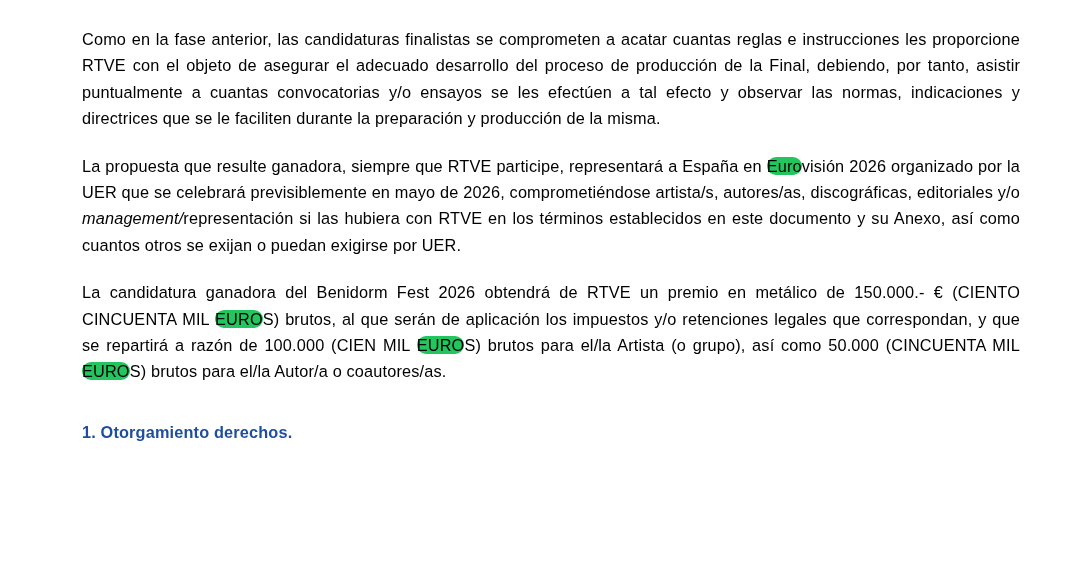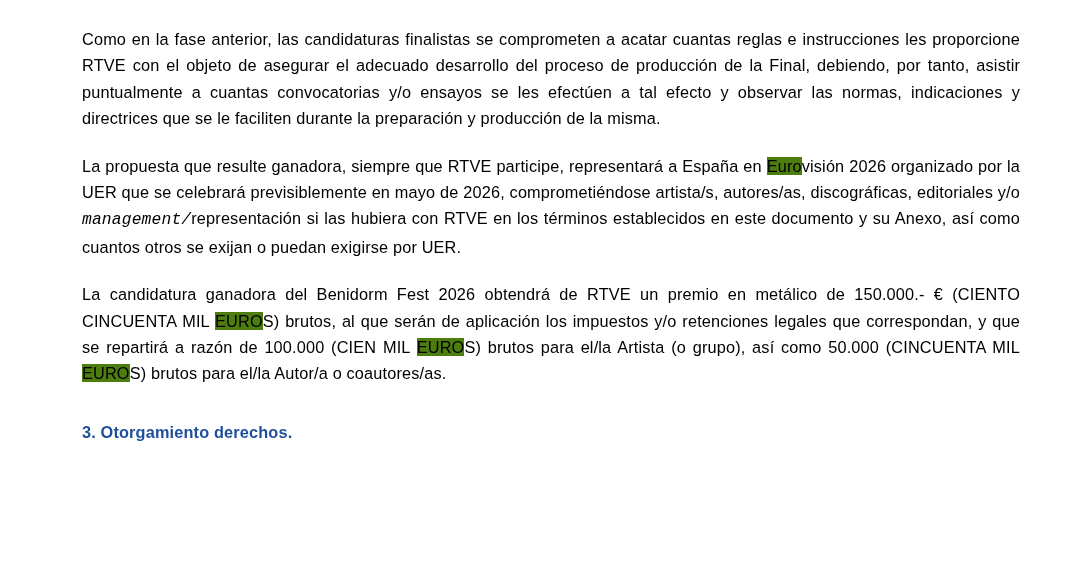--- a/index.html
+++ b/index.html
@@ -27,25 +27,25 @@
     text-align: justify;
     margin: 0 0 21px 0;
     letter-spacing: 0.01em;
     color: #000000;
   }
   .para.last-block {
     margin-bottom: 0;
     margin-top: 17px;
   }
   .hl {
-    background: #4d7c0f;
+    background: #22c55e;
+    border-radius: 9px;
   }
   .ital {
     font-style: italic;
-    font-family: Liberation Mono, monospace;
   }
   .heading {
     position: absolute;
     left: 82px;
     bottom: 6px;
     font-size: 16.3px;
     font-weight: bold;
     color: #1f4e9c;
     letter-spacing: 0.01em;
   }
@@ -60,15 +60,15 @@
   </p>
 
   <p class="para">
     <span>La propuesta que resulte ganadora, siempre que RTVE participe, representará a España en </span><span class="hl">Euro</span><span>visión 2026 organizado por la UER que se celebrará previsiblemente en mayo de 2026, comprometiéndose artista/s, autores/as, discográficas, editoriales y/o </span><span class="ital">management/</span><span>representación si las hubiera con RTVE en los términos establecidos en este documento y su Anexo, así como cuantos otros se exijan o puedan exigirse por UER.</span>
   </p>
 
   <p class="para last-block">
     <span>La candidatura ganadora del Benidorm Fest 2026 obtendrá de RTVE un premio en metálico de 150.000.- € (CIENTO CINCUENTA MIL </span><span class="hl">EURO</span><span>S) brutos, al que serán de aplicación los impuestos y/o retenciones legales que correspondan, y que se repartirá a razón de 100.000 (CIEN MIL </span><span class="hl">EURO</span><span>S) brutos para el/la Artista (o grupo), así como 50.000 (CINCUENTA MIL </span><span class="hl">EURO</span><span>S) brutos para el/la Autor/a o coautores/as.</span>
   </p>
 
-  <div class="heading">3. Otorgamiento derechos.</div>
+  <div class="heading">1. Otorgamiento derechos.</div>
 
 </div>
 
 </body></html>

